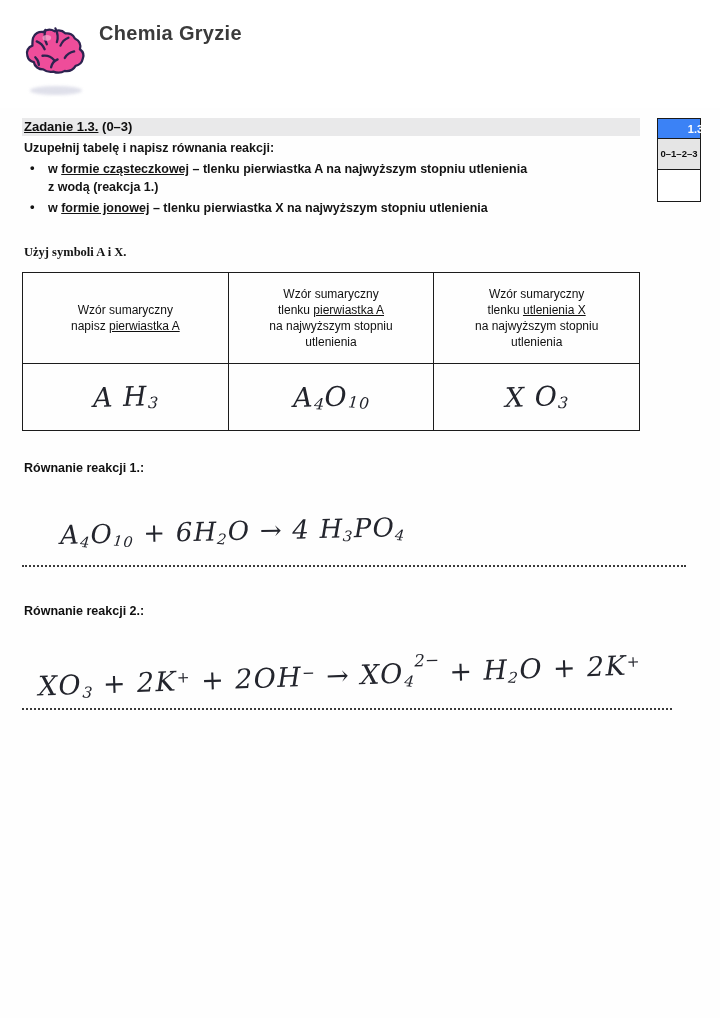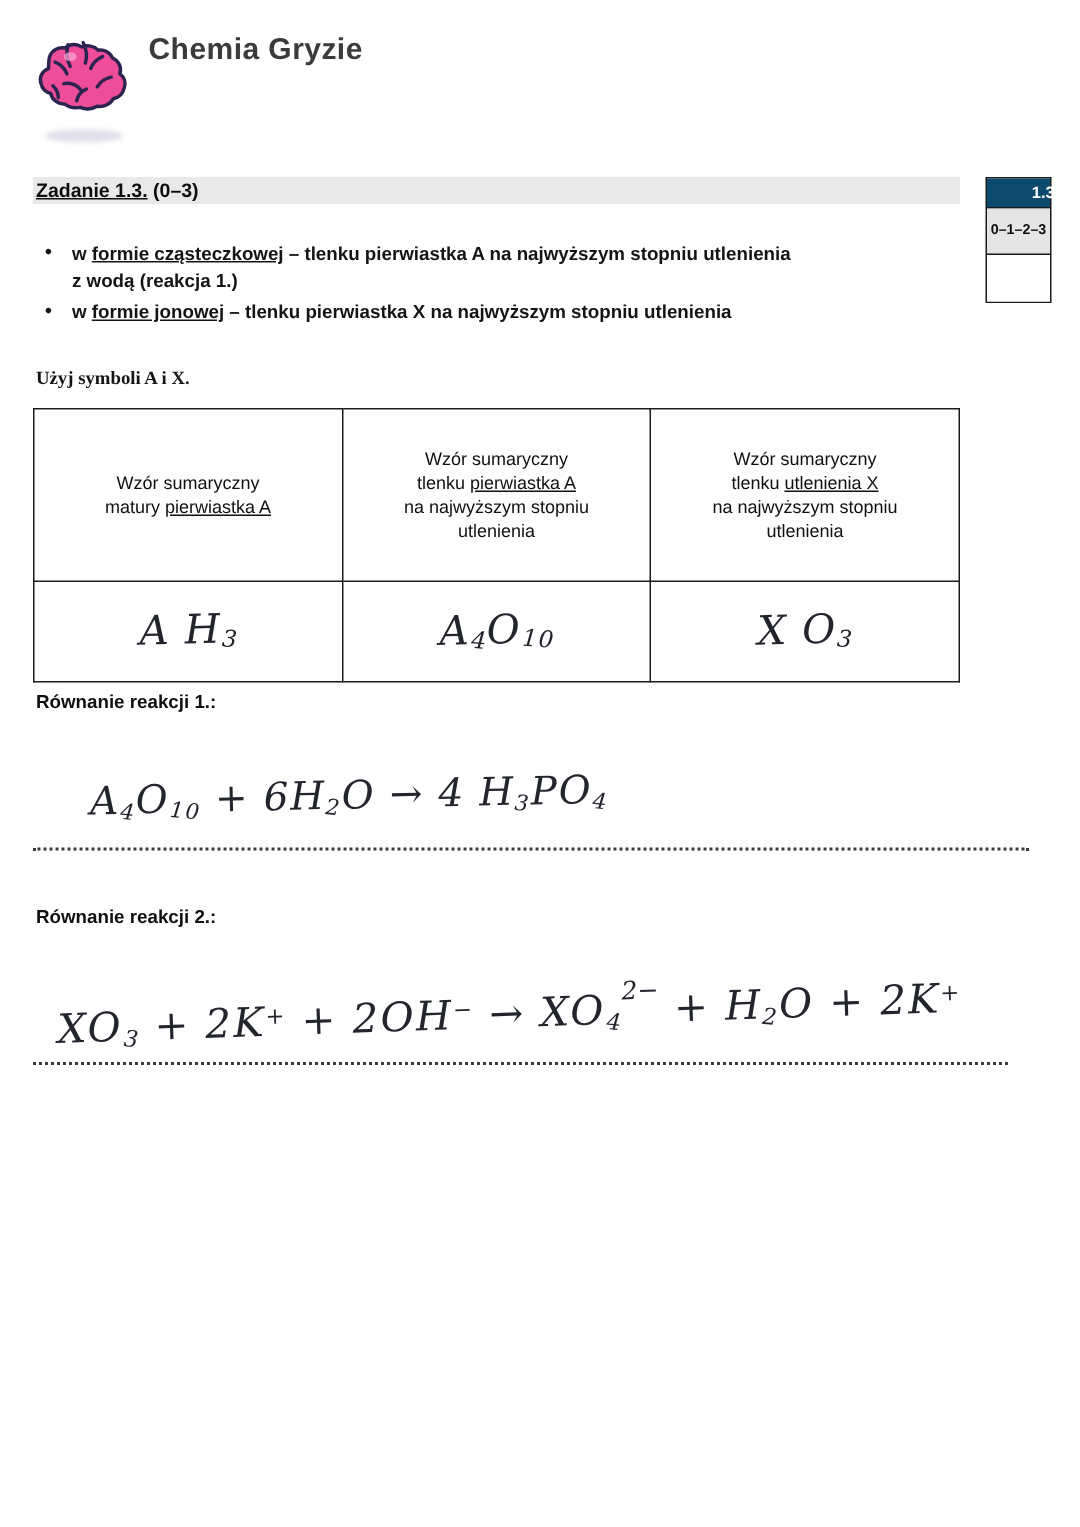--- a/index.html
+++ b/index.html
@@ -144,21 +144,21 @@
     left: 657px;
     top: 10px;
     width: 44px;
     height: 84px;
     border: 1.6px solid #1a1a1a;
     box-sizing: border-box;
     background: #ffffff;
   }
   .score-id {
     height: 19px;
-    background: #0c4a6e;
+    background: #3b82f6;
     color: #ffffff;
     font-size: 11px;
     font-weight: bold;
     display: flex;
     align-items: center;
     justify-content: center;
     border-bottom: 1.4px solid #1a1a1a;
     padding-left: 36px;
   }
   .score-scale {
@@ -193,21 +193,21 @@
     border: 1.3px solid #1c1c1c;
     vertical-align: middle;
     text-align: center;
     padding: 0;
   }
   .ans-table .th-cell {
     height: 82px;
     font-size: 12px;
     line-height: 16px;
     color: #101010;
-    padding: 16px 6px;
+    padding: 4px 6px;
   }
   .ans-table .th-cell u { text-decoration: underline; }
   .ans-table .ans-cell {
     height: 66px;
   }
   .hw {
     font-family: "DejaVu Serif", serif;
     font-style: italic;
     font-size: 27px;
     color: #22242c;
@@ -305,20 +305,21 @@
 </div>
 
 <div class="sheet">
 
   <div class="task-band"></div>
   <div class="task-heading">
     <span class="u">Zadanie 1.3.</span>
     <span>(0–3)</span>
   </div>
 
+  <div class="task-intro">Uzupełnij tabelę i napisz równania reakcji:</div>
 
   <ul class="bullets">
     <li>
       <span>w </span><u>formie cząsteczkowej</u><span> – tlenku pierwiastka A na najwyższym stopniu utlenienia</span><br>
       <span>z wodą (reakcja 1.)</span>
     </li>
     <li>
       <span>w </span><u>formie jonowej</u><span> – tlenku pierwiastka X na najwyższym stopniu utlenienia</span><br>
     </li>
   </ul>
@@ -329,21 +330,21 @@
     <div class="score-id">1.3.</div>
     <div class="score-scale">0–1–2–3</div>
     <div class="score-blank"></div>
   </div>
 
   <table class="ans-table">
     <tbody>
       <tr>
         <td class="th-cell">
           <span>Wzór sumaryczny</span><br>
-          <span>matury </span><u>pierwiastka A</u>
+          <span>napisz </span><u>pierwiastka A</u>
         </td>
         <td class="th-cell">
           <span>Wzór sumaryczny</span><br>
           <span>tlenku </span><u>pierwiastka A</u><br>
           <span>na najwyższym stopniu</span><br>
           <span>utlenienia</span>
         </td>
         <td class="th-cell">
           <span>Wzór sumaryczny</span><br>
           <span>tlenku </span><u>utlenienia X</u><br>

